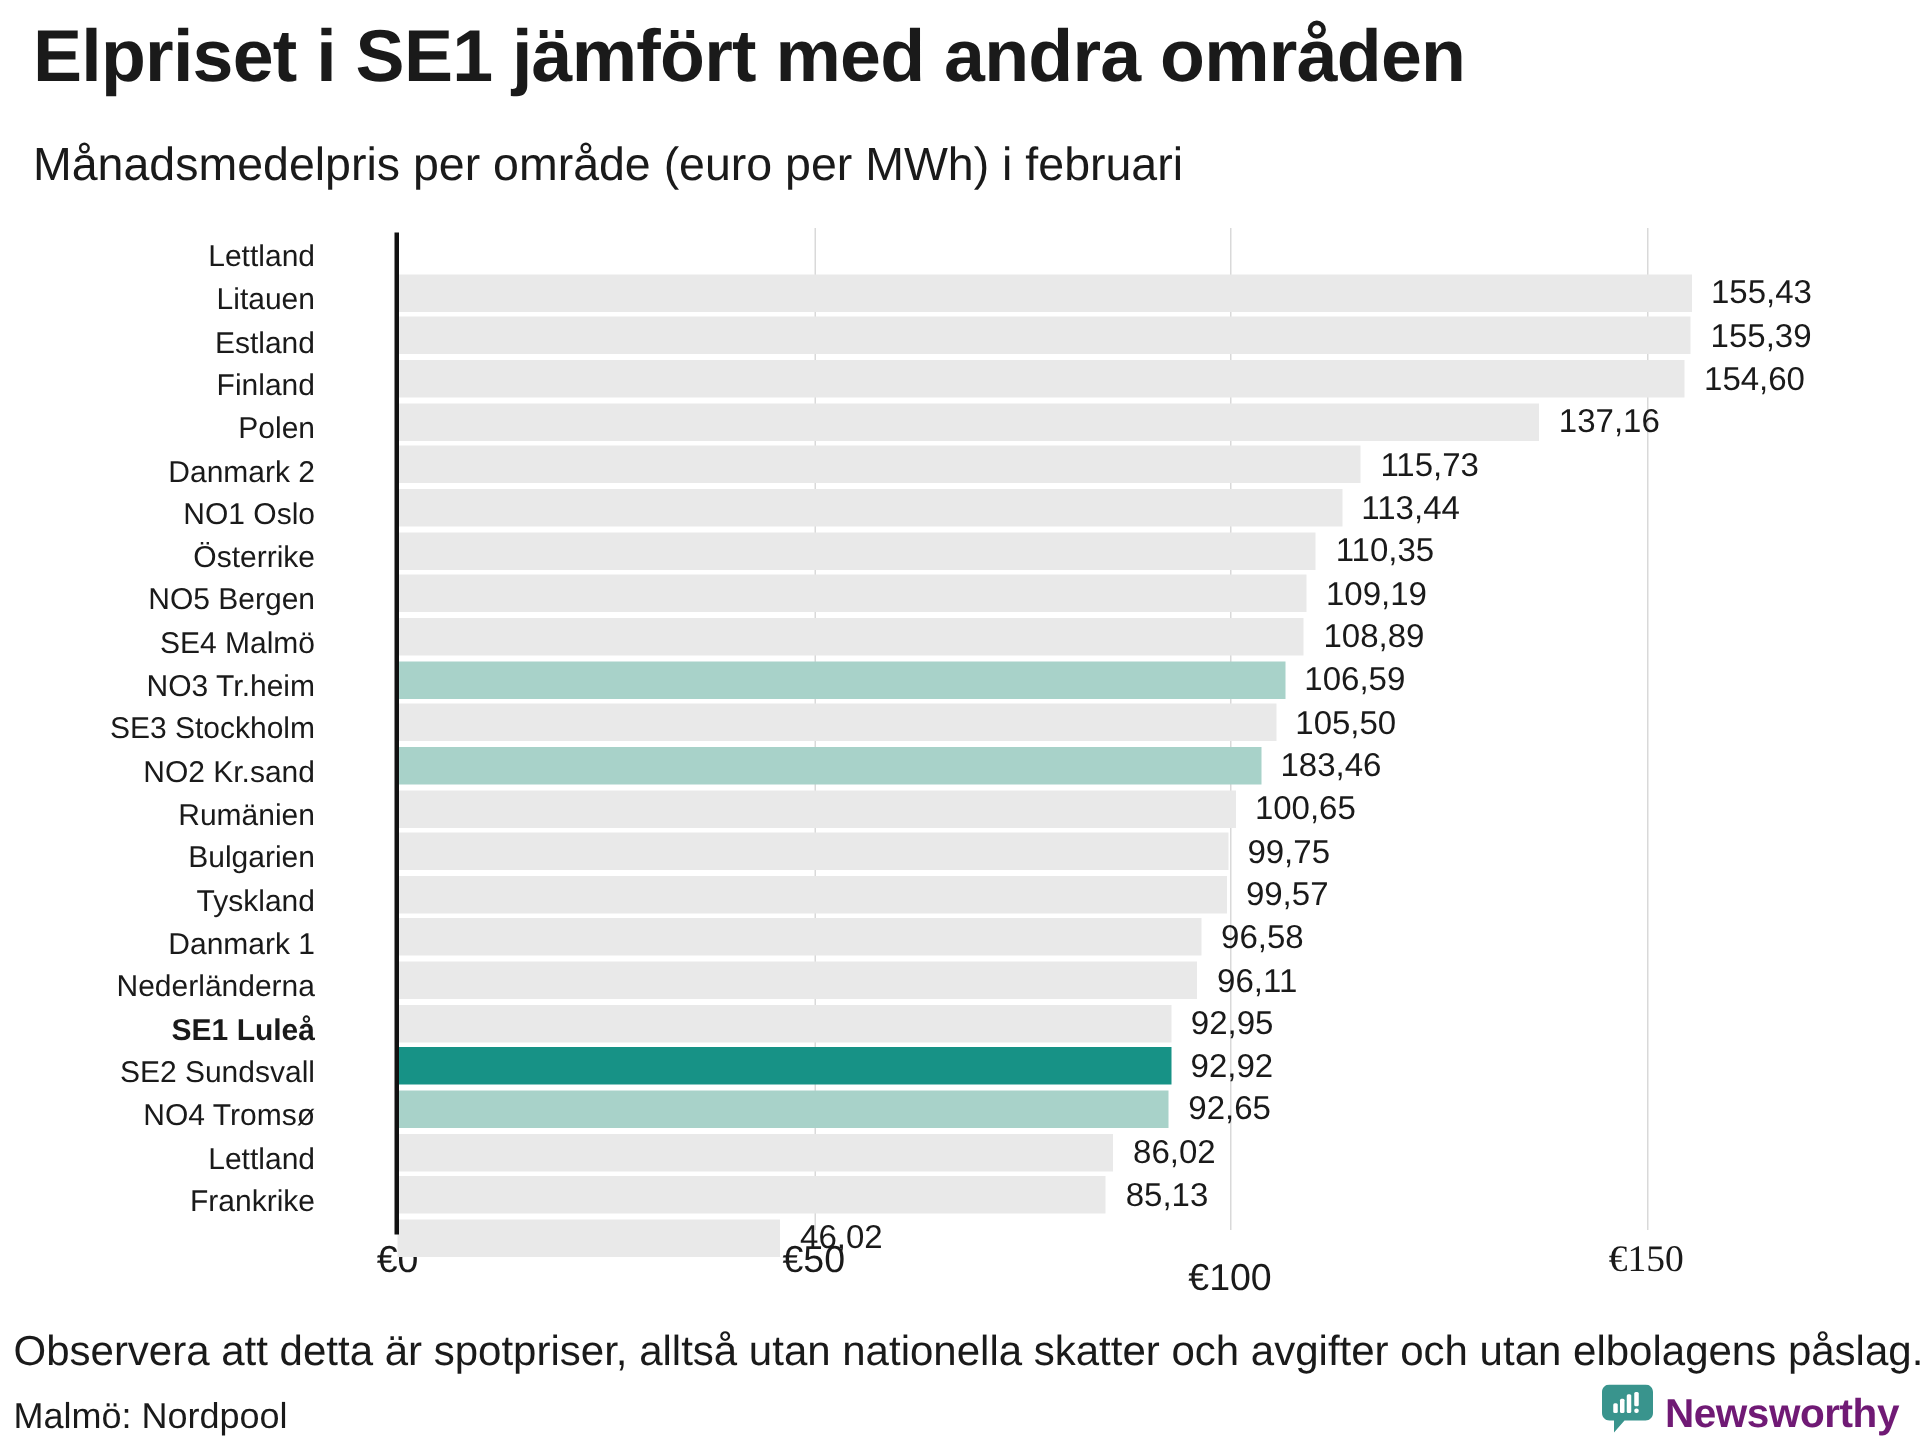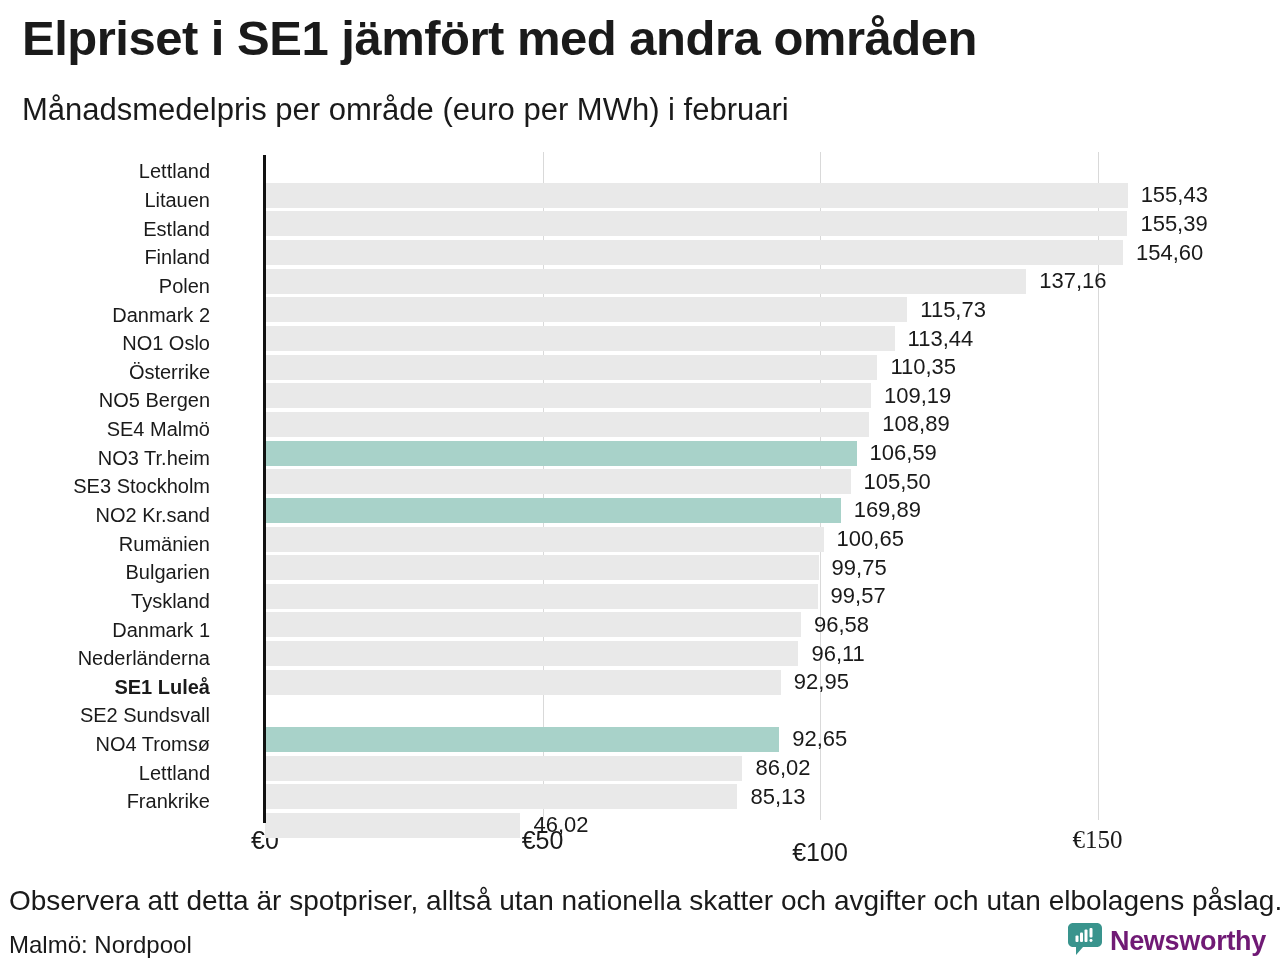--- a/index.html
+++ b/index.html
@@ -154,21 +154,21 @@
         <div class="cat-label">NO3 Tr.heim</div>
         <div class="bar-area">
           <div class="bar" style="width: 585.525px; background: rgb(233, 233, 233);"></div>
           <div class="val-label">105,50</div>
         </div>
       </div>
       <div class="row">
         <div class="cat-label">SE3 Stockholm</div>
         <div class="bar-area">
           <div class="bar" style="width: 575.646px; background: rgb(168, 210, 201);"></div>
-          <div class="val-label">169,89</div>
+          <div class="val-label">183,46</div>
         </div>
       </div>
       <div class="row">
         <div class="cat-label">NO2 Kr.sand</div>
         <div class="bar-area">
           <div class="bar" style="width: 558.607px; background: rgb(233, 233, 233);"></div>
           <div class="val-label">100,65</div>
         </div>
       </div>
       <div class="row">
@@ -201,20 +201,24 @@
       </div>
       <div class="row">
         <div class="cat-label">Nederländerna</div>
         <div class="bar-area">
           <div class="bar" style="width: 515.872px; background: rgb(233, 233, 233);"></div>
           <div class="val-label">92,95</div>
         </div>
       </div>
       <div class="row">
         <div class="cat-label bold">SE1 Luleå</div>
+        <div class="bar-area">
+          <div class="bar" style="width: 515.706px; background: rgb(23, 146, 134);"></div>
+          <div class="val-label">92,92</div>
+        </div>
       </div>
       <div class="row">
         <div class="cat-label">SE2 Sundsvall</div>
         <div class="bar-area">
           <div class="bar" style="width: 514.207px; background: rgb(168, 210, 201);"></div>
           <div class="val-label">92,65</div>
         </div>
       </div>
       <div class="row">
         <div class="cat-label">NO4 Tromsø</div>

